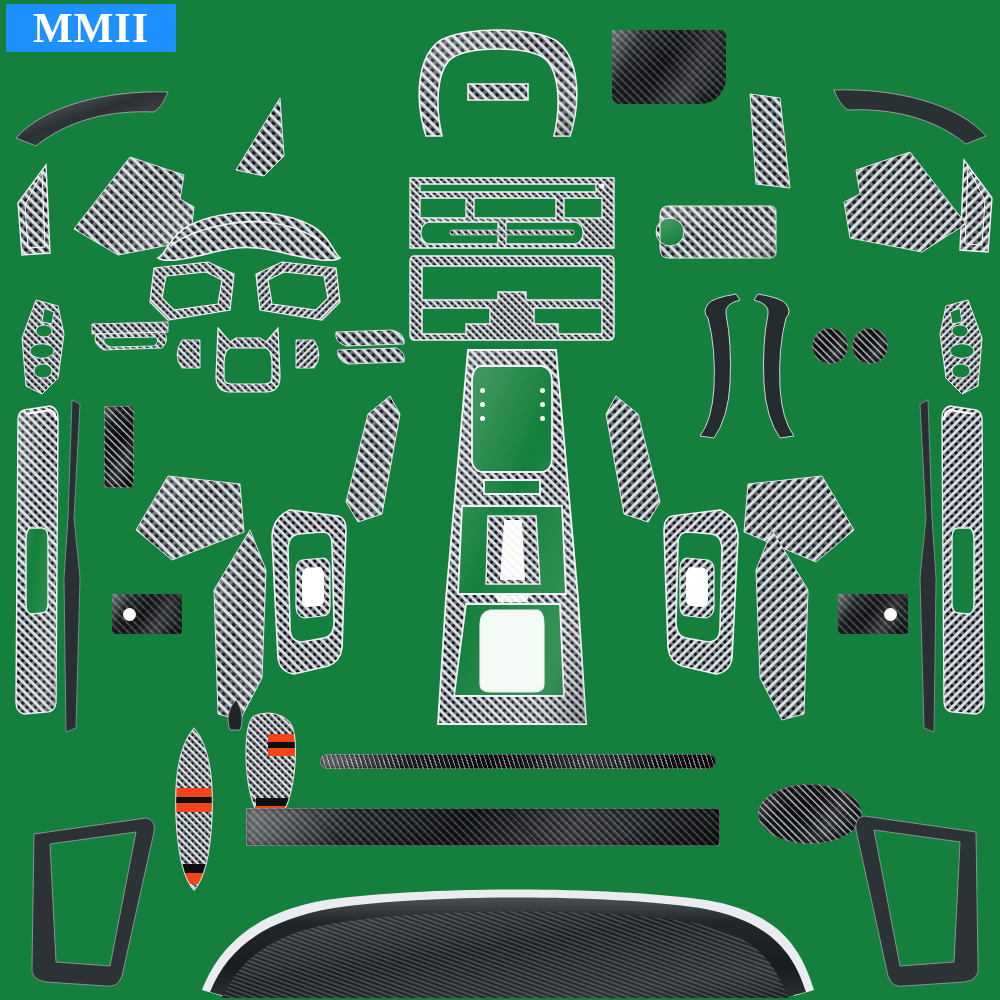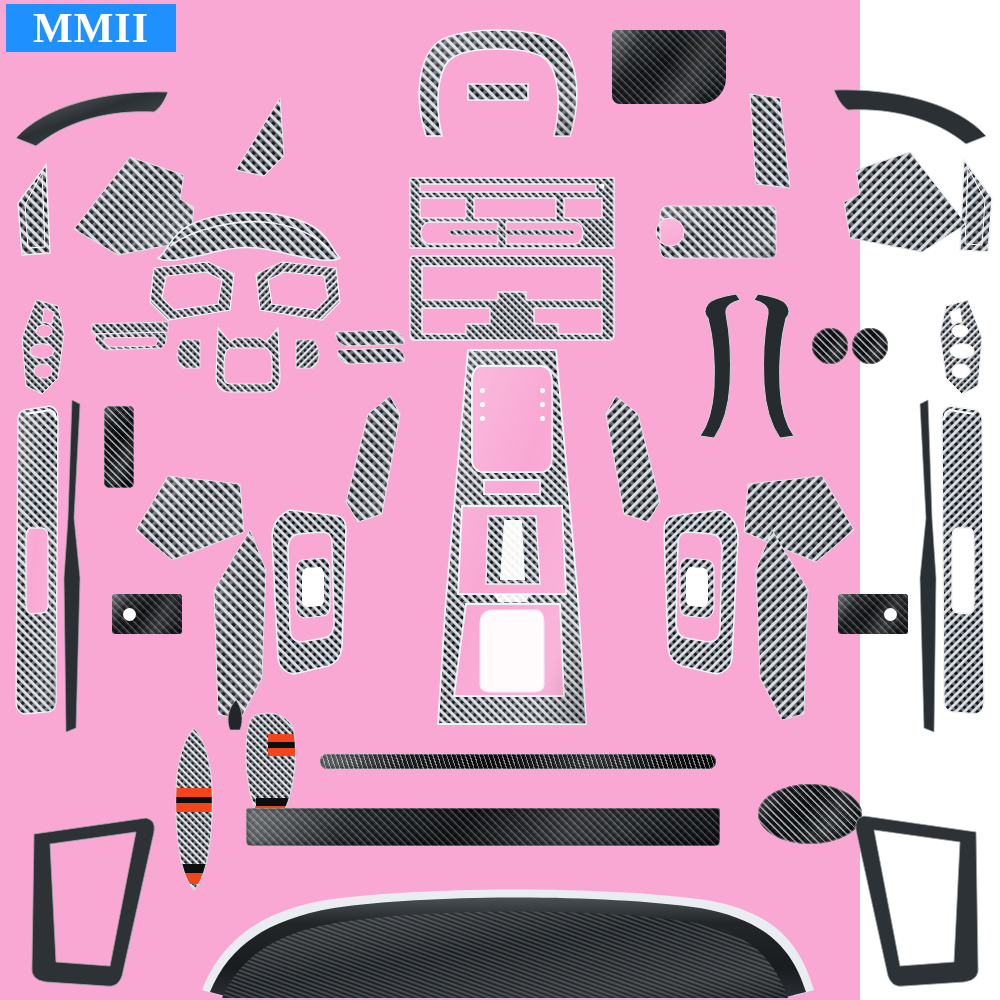--- a/index.html
+++ b/index.html
@@ -1,21 +1,21 @@
 <!DOCTYPE html>
 <html><head>
 <meta charset="utf-8">
 <title>Carbon Fiber Interior Trim Kit</title>
 <style>
   html,body{margin:0;padding:0;background:#ffffff;}
   body{
     width:1000px;height:1000px;overflow:hidden;position:relative;
     font-family:"Liberation Serif", serif;
   }
-  #stage{position:absolute;inset:0;width:860px;height:1000px;background:#f9a8d4;}
+  #stage{position:absolute;inset:0;width:1000px;height:1000px;background:#15803d;}
 
   
   #logo{
     position:absolute;left:6px;top:4px;width:170px;height:48px;
     background:#1e90ff;display:flex;align-items:center;justify-content:center;
     z-index:50;
   }
   #logo span{
     font-family:"Liberation Serif", serif;
     font-size:42px;line-height:42px;font-weight:700;color:#ffffff;

